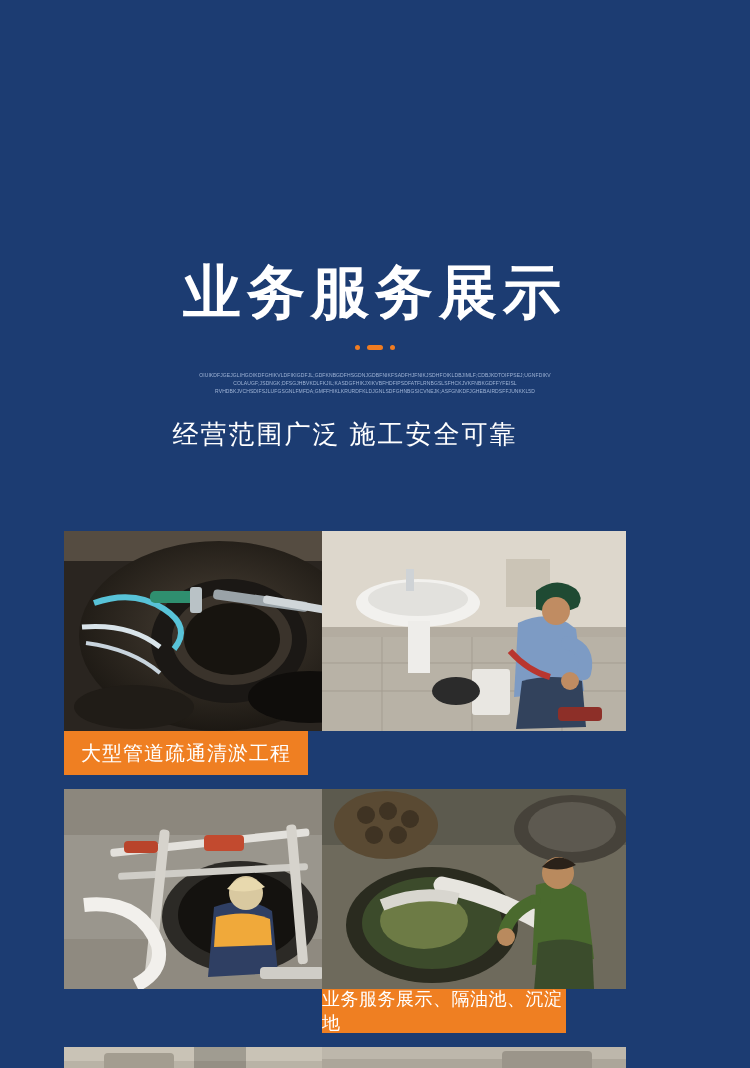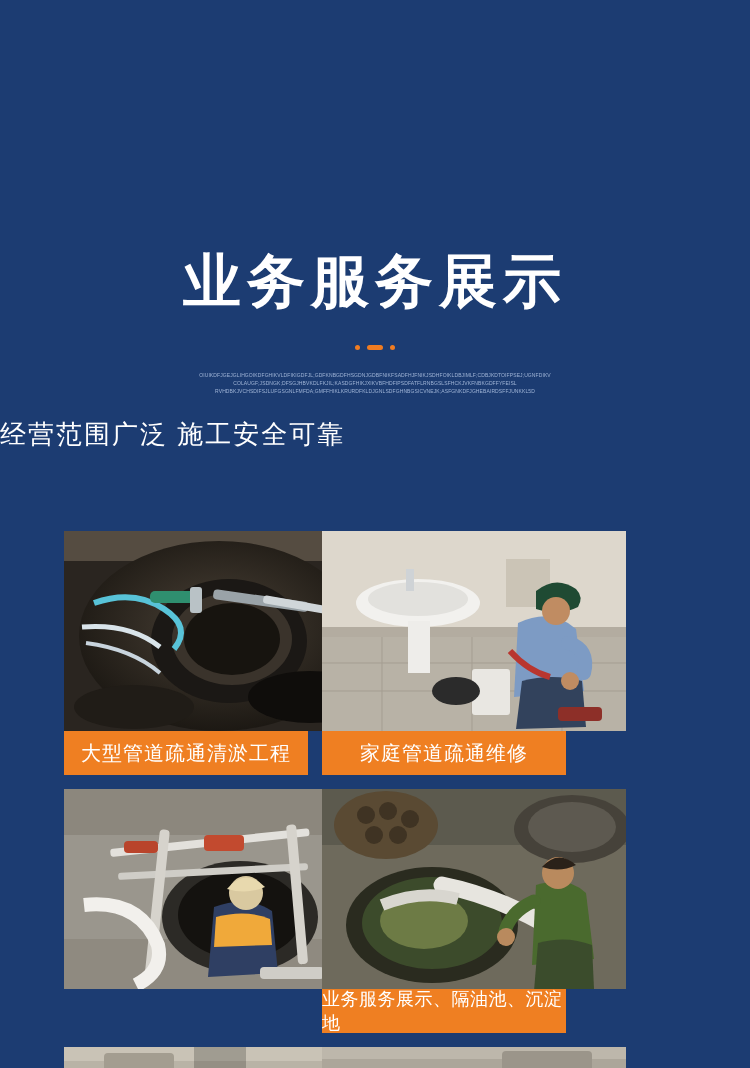--- a/index.html
+++ b/index.html
@@ -54,21 +54,21 @@
     color: #f07c21;
     font-weight: bold;
     font-size: 17px;
     line-height: 24px;
     letter-spacing: 0.5px;
   }
 
   
   .main-title {
     position: absolute;
-    top: 248px;
+    top: 259px;
     left: 0;
     width: 750px;
     text-align: center;
     color: #ffffff;
     font-size: 58px;
     font-weight: bold;
     letter-spacing: 6px;
     line-height: 66px;
   }
 
@@ -109,20 +109,21 @@
     letter-spacing: 0.1px;
     font-family: "Liberation Sans", sans-serif;
   }
 
   
   .subtitle {
     position: absolute;
     top: 415px;
     left: 0;
     width: 690px;
+    text-align: center;
     color: #ffffff;
     font-size: 26px;
     letter-spacing: 2px;
     line-height: 38px;
   }
 
   
   .grid {
     position: absolute;
     top: 531px;
@@ -237,21 +238,20 @@
           <path d="M200 150 q30 -8 60 0 l4 46 -70 2 z" fill="#32425c"></path>
           <path d="M246 112 q22 6 16 30" stroke="#7d9bc4" stroke-width="14" fill="none" stroke-linecap="round"></path>
           <circle cx="248" cy="150" r="9" fill="#c08c62"></circle>
 
           <path d="M188 120 q18 20 40 26" stroke="#b9362f" stroke-width="6" fill="none"></path>
           <rect x="150" y="138" width="38" height="46" rx="3" fill="#e9e7e2"></rect>
           <ellipse cx="134" cy="160" rx="24" ry="14" fill="#2b2b2b"></ellipse>
           <rect x="236" y="176" width="44" height="14" rx="4" fill="#8d2f28"></rect>
         </svg>
       </div>
-      <div class="caption">家庭管道疏通维修</div>
     </div>
 
     <div class="card">
       <div class="photo">
         <svg width="304" height="200" viewBox="0 0 304 200" xmlns="http://www.w3.org/2000/svg">
           <rect width="304" height="200" fill="#9a968d"></rect>
           <rect x="0" y="0" width="304" height="46" fill="#8c877d"></rect>
           <rect x="0" y="150" width="304" height="50" fill="#8f8a80"></rect>
 
           <ellipse cx="176" cy="128" rx="78" ry="56" fill="#2c2a26"></ellipse>

